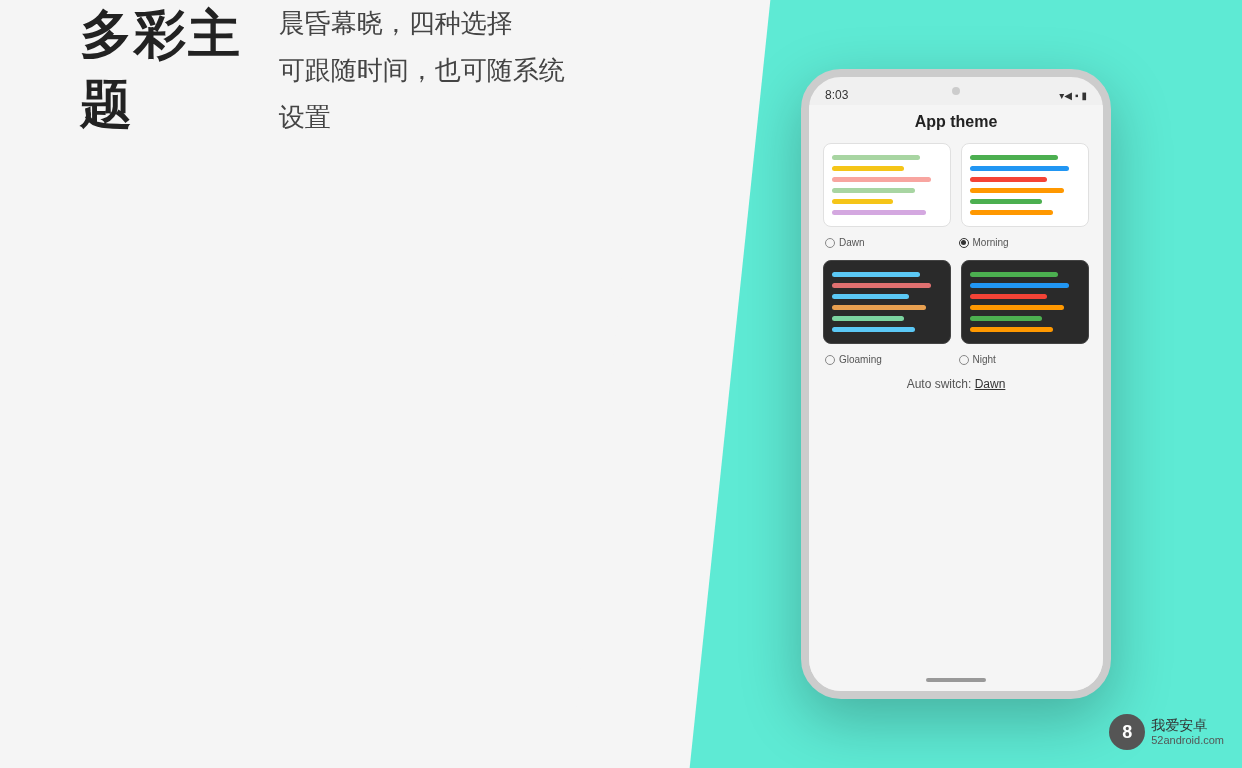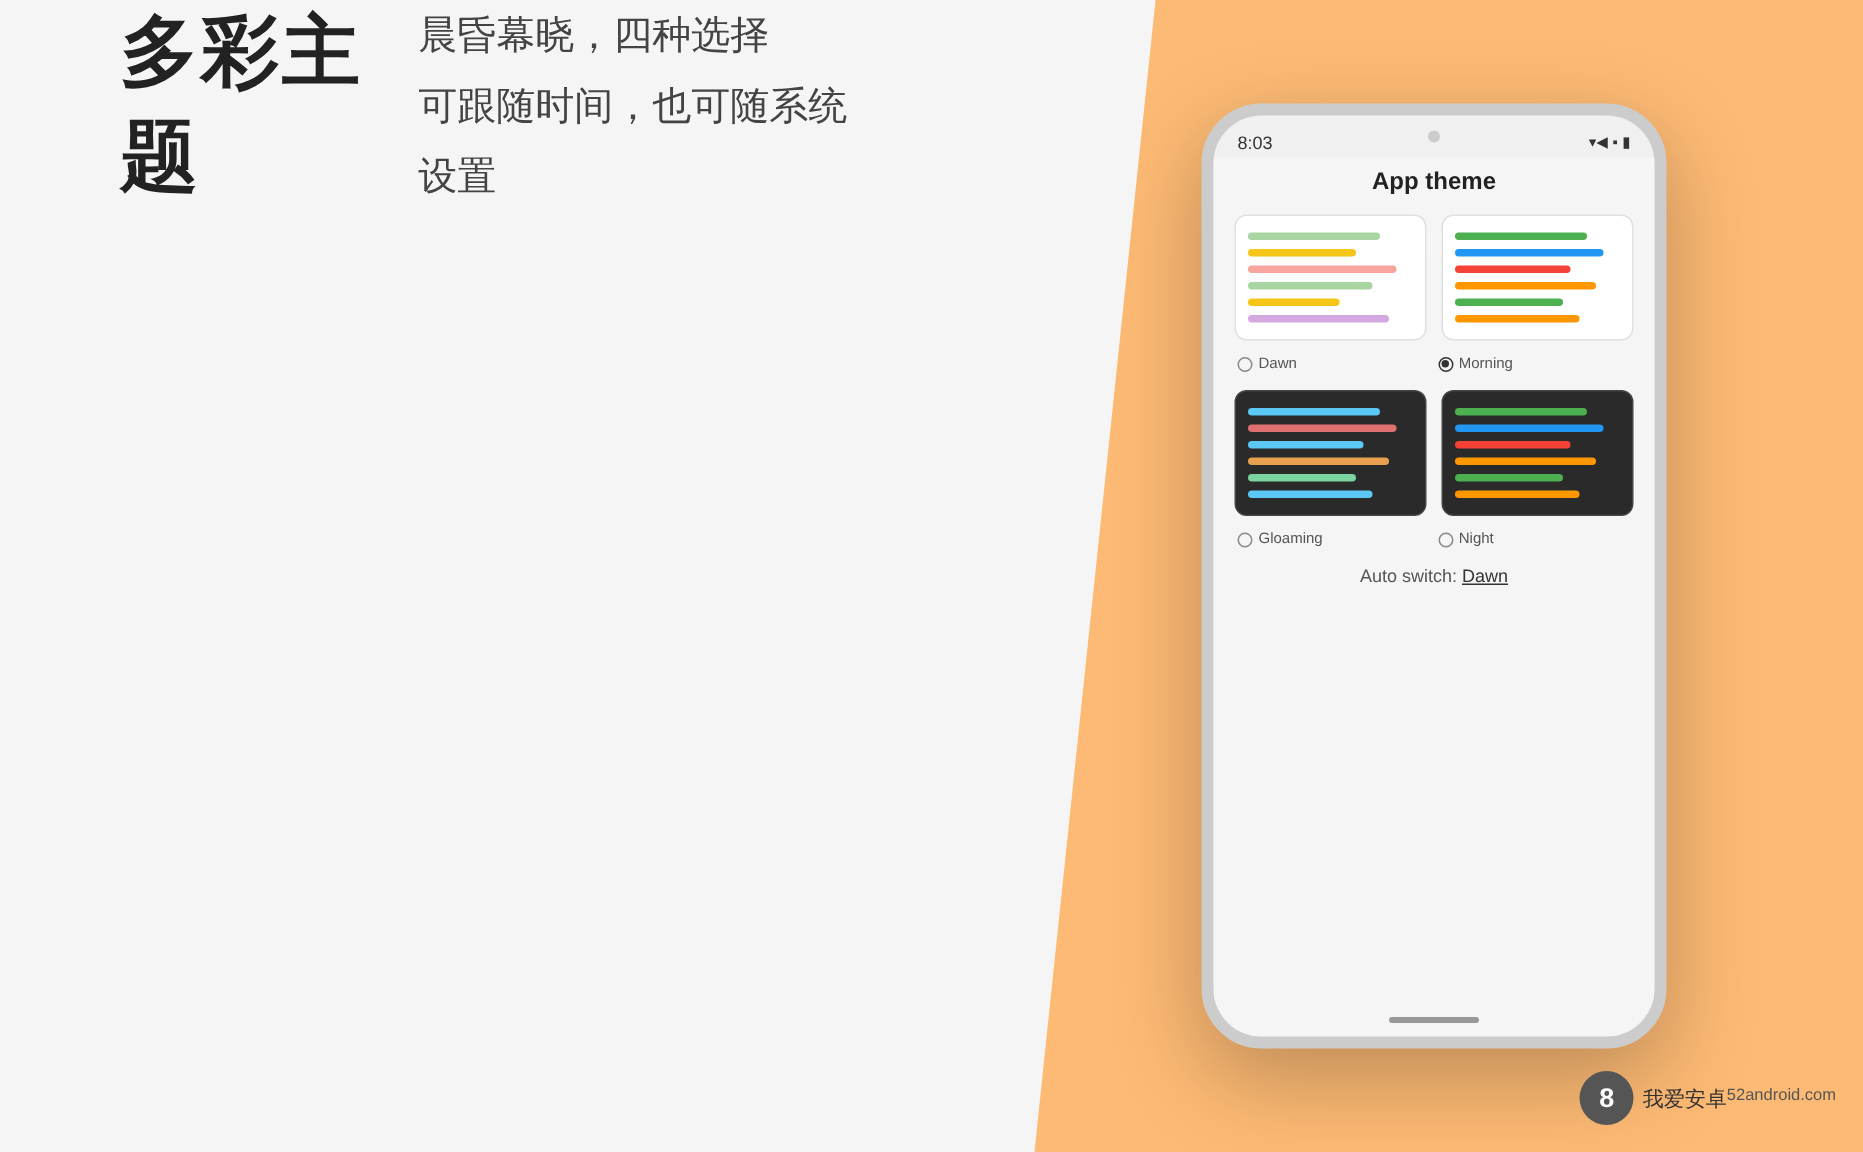--- a/index.html
+++ b/index.html
@@ -58,21 +58,21 @@
     .note-text {
       font-size: 16px;
       color: #bbb;
       line-height: 1.9;
     }
 
     
     .right-panel {
       flex: 1;
       height: 768px;
-      background: #fdba74;
+      background: #5eead4;
       position: relative;
       display: flex;
       align-items: center;
       justify-content: center;
     }
 
     
     .watermark {
       position: absolute;
       bottom: 18px;
@@ -91,21 +91,21 @@
       display: flex;
       align-items: center;
       justify-content: center;
       color: #fff;
       font-size: 18px;
       font-weight: bold;
     }
 
     .watermark-text {
       display: flex;
-      flex-direction: row;
+      flex-direction: column;
       line-height: 1.2;
     }
 
     .watermark-text span:first-child {
       font-size: 14px;
       color: #333;
       font-weight: 500;
     }
 
     .watermark-text span:last-child {

